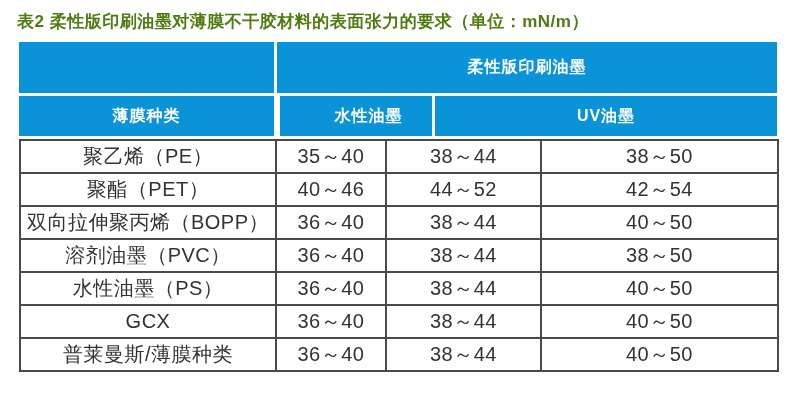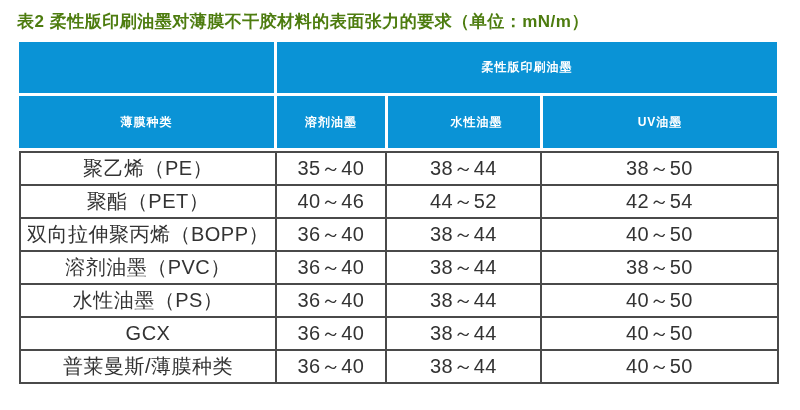--- a/index.html
+++ b/index.html
@@ -19,30 +19,30 @@
     letter-spacing: 0.5px;
     white-space: nowrap;
   }
   .tbl {
     position: absolute;
     left: 19px; top: 42px;
     width: 758px;
   }
   .hdr-row1, .hdr-row2 { display: flex; width: 758px; }
   .hdr-row1 { height: 51px; }
-  .hdr-row2 { height: 52px; border-radius: 26px; }
+  .hdr-row2 { height: 40px; border-radius: 26px; }
   .hgap-h { height: 3px; background: #ffffff; }
   .hgap-v { width: 3px; background: #ffffff; flex: 0 0 3px; }
   .hcell {
     background: #0a93d6;
     color: #ffffff;
     display: flex;
     align-items: center;
     justify-content: center;
-    font-size: 12px;
+    font-size: 16px;
     font-weight: bold;
     letter-spacing: 1px;
   }
   .w-c1 { flex: 0 0 255px; }
   .w-c2 { flex: 0 0 108px; }
   .w-c3 { flex: 0 0 152px; padding-left: 25px; }
   .w-grow { flex: 1 1 auto; }
   .body-gap { height: 3px; background: #ffffff; }
   table.data {
     border-collapse: collapse;
@@ -71,21 +71,20 @@
     <div class="hcell w-c1"></div>
     <div class="hgap-v"></div>
     <div class="hcell w-grow">柔性版印刷油墨</div>
   </div>
 
   <div class="hgap-h"></div>
 
   <div class="hdr-row2">
     <div class="hcell w-c1">薄膜种类</div>
     <div class="hgap-v"></div>
-    <div class="hcell w-c2">溶剂油墨</div>
     <div class="hgap-v"></div>
     <div class="hcell w-c3">水性油墨</div>
     <div class="hgap-v"></div>
     <div class="hcell w-grow">UV油墨</div>
   </div>
 
   <div class="body-gap"></div>
 
   <table class="data">
     <colgroup>

